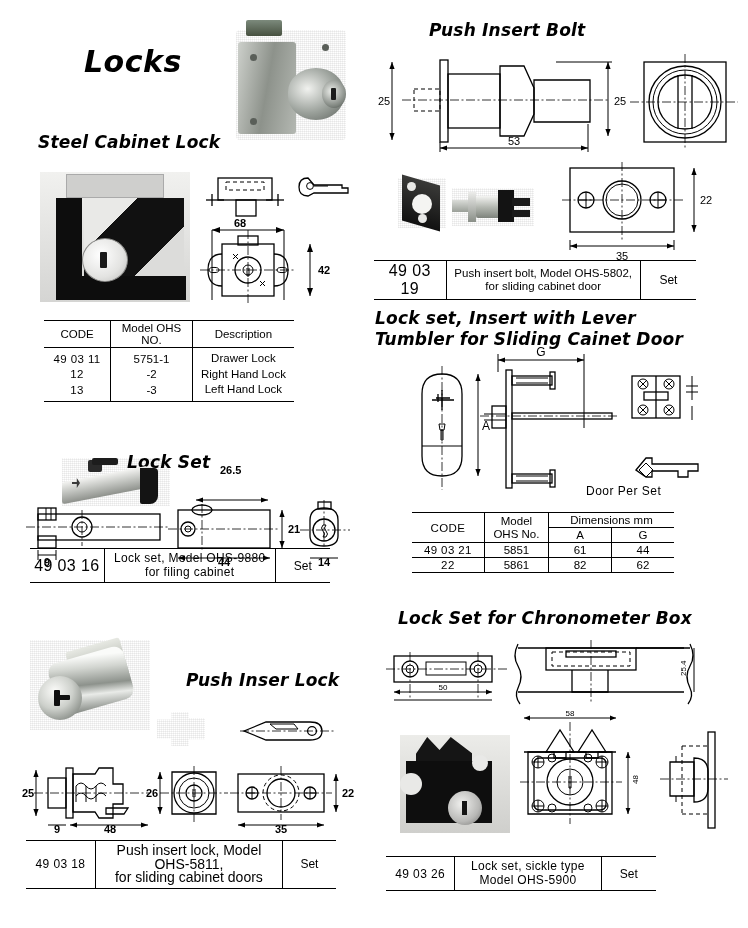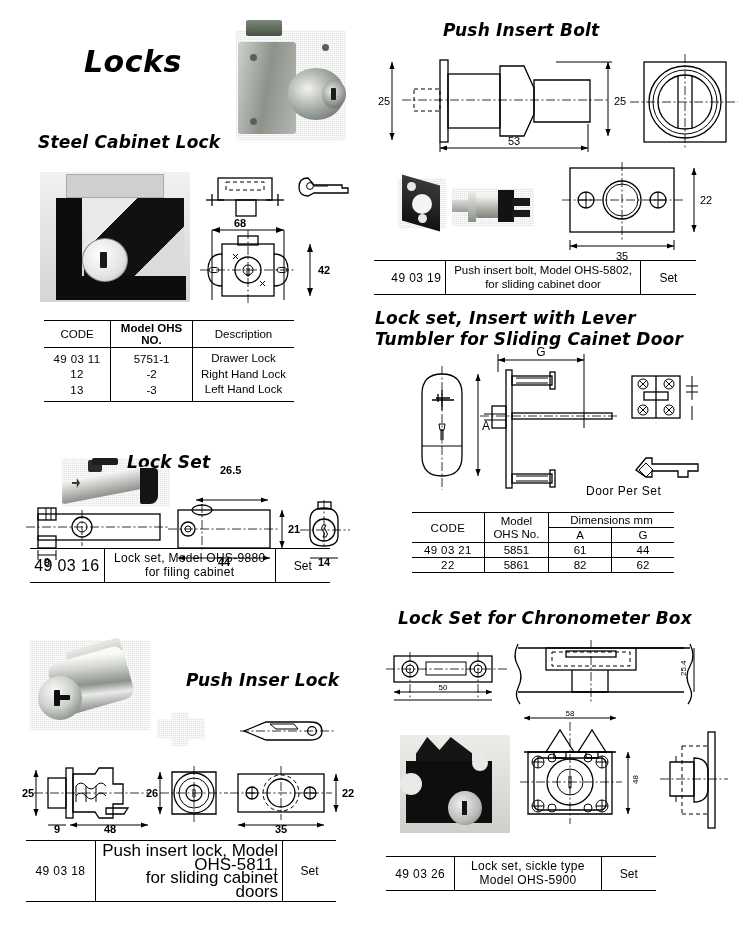--- a/index.html
+++ b/index.html
@@ -122,21 +122,21 @@
     <line class="ln thin" x1="120" y1="76" x2="120" y2="128"></line>
     <path d="M120 76 l-3 8 l6 0 z" fill="#000"></path>
     <path d="M120 128 l-3 -8 l6 0 z" fill="#000"></path>
     <text class="dimtxt" x="128" y="106">42</text>
   </svg>
 
   <table class="cat abs" style="left:44px;top:320px;width:250px;">
     <thead>
       <tr>
         <th class="bt bb br" style="width:70px;">CODE</th>
-        <th class="bt bb br" style="width:92px;font-weight:bold;">Model OHS NO.</th>
+        <th class="bt bb br" style="width:92px;">Model OHS NO.</th>
         <th class="bt bb" style="width:110px;">Description</th>
       </tr>
     </thead>
     <tbody>
       <tr>
         <td class="code br" style="padding-top:4px;">49 03 11</td>
         <td class="br" style="padding-top:4px;">5751-1</td>
         <td class="desc" style="padding-top:4px;">Drawer Lock</td>
       </tr>
       <tr>
@@ -301,30 +301,30 @@
     <line class="ln thin" x1="316" y1="12" x2="316" y2="50"></line>
     <path d="M316 12 l-2.6 7 l5.2 0 z" fill="#000"></path>
     <path d="M316 50 l-2.6 -7 l5.2 0 z" fill="#000"></path>
     <text class="dimtxt" x="322" y="35">22</text>
   </svg>
 
   <table class="cat abs" style="left:26px;top:840px;width:310px;">
     <tbody>
         <tr>
       <td class="bt bb br codec" style="width:66px;font-size:12px;">49 03 18</td>
-      <td class="bt bb br desc" style="width:192px;padding-top:3px;padding-bottom:3px;font-size:17px;text-align:right;">
+      <td class="bt bb br desc" style="width:192px;padding-top:3px;padding-bottom:3px;font-size:14px;">
         <div>Push insert lock, Model OHS-5811,</div>
         <div>for sliding cabinet doors</div>
       </td>
       <td class="bt bb" style="width:48px;font-size:12px;">Set</td>
     </tr>
   </tbody>
     </table>
 
-  <div class="abs h-sec" style="left:443px;top:20px;">Push Insert Bolt</div>
+  <div class="abs h-sec" style="left:429px;top:20px;">Push Insert Bolt</div>
 
   <svg class="abs" style="left:378px;top:52px;" width="360" height="105" viewBox="0 0 360 105">
 
     <line class="ln thin" x1="14" y1="10" x2="14" y2="88"></line>
     <path d="M14 10 l-2.6 7 l5.2 0 z" fill="#000"></path>
     <path d="M14 88 l-2.6 -7 l5.2 0 z" fill="#000"></path>
     <text class="dimtxt2" x="0" y="53">25</text>
     <rect class="ln thin dash" x="36" y="37" width="26" height="22"></rect>
     <rect class="ln med" x="62" y="8" width="8" height="82"></rect>
     <rect class="ln med" x="70" y="22" width="52" height="54"></rect>
@@ -391,21 +391,21 @@
     <path d="M10 84 l7 -2.6 l0 5.2 z" fill="#000"></path>
     <path d="M114 84 l-7 -2.6 l0 5.2 z" fill="#000"></path>
     <line class="ln thin" x1="10" y1="78" x2="10" y2="88"></line>
     <line class="ln thin" x1="114" y1="78" x2="114" y2="88"></line>
     <text class="dimtxt2" x="62" y="98" text-anchor="middle">35</text>
   </svg>
 
   <table class="cat abs" style="left:374px;top:260px;width:322px;">
     <tbody>
         <tr>
-      <td class="bt bb br codec" style="width:68px;font-size:12px;text-align:right;">49 03 19</td>
+      <td class="bt bb br codec" style="width:68px;font-size:16px;">49 03 19</td>
       <td class="bt bb br desc" style="width:200px;padding-top:3px;padding-bottom:3px;font-size:11.5px;">
         <div>Push insert bolt, Model OHS-5802,</div>
         <div>for sliding cabinet door</div>
       </td>
       <td class="bt bb" style="width:50px;font-size:12px;">Set</td>
     </tr>
   </tbody>
     </table>
 
   <div class="abs h-sec" style="left:375px;top:308px;width:360px;">

